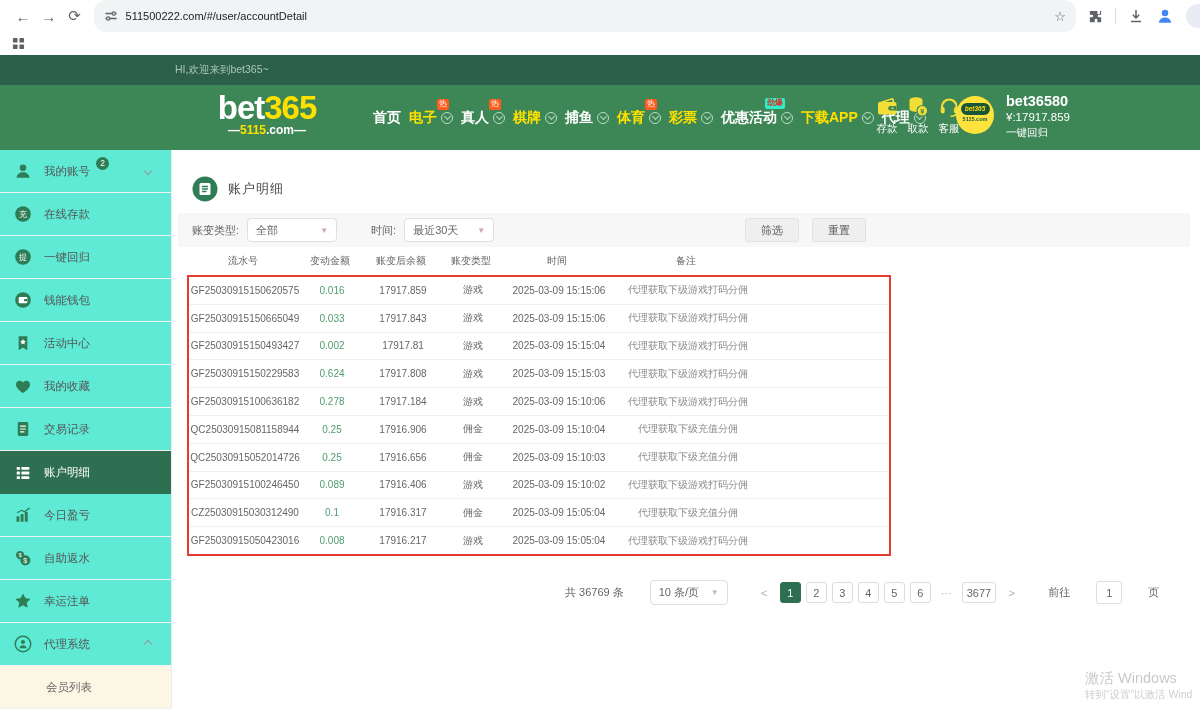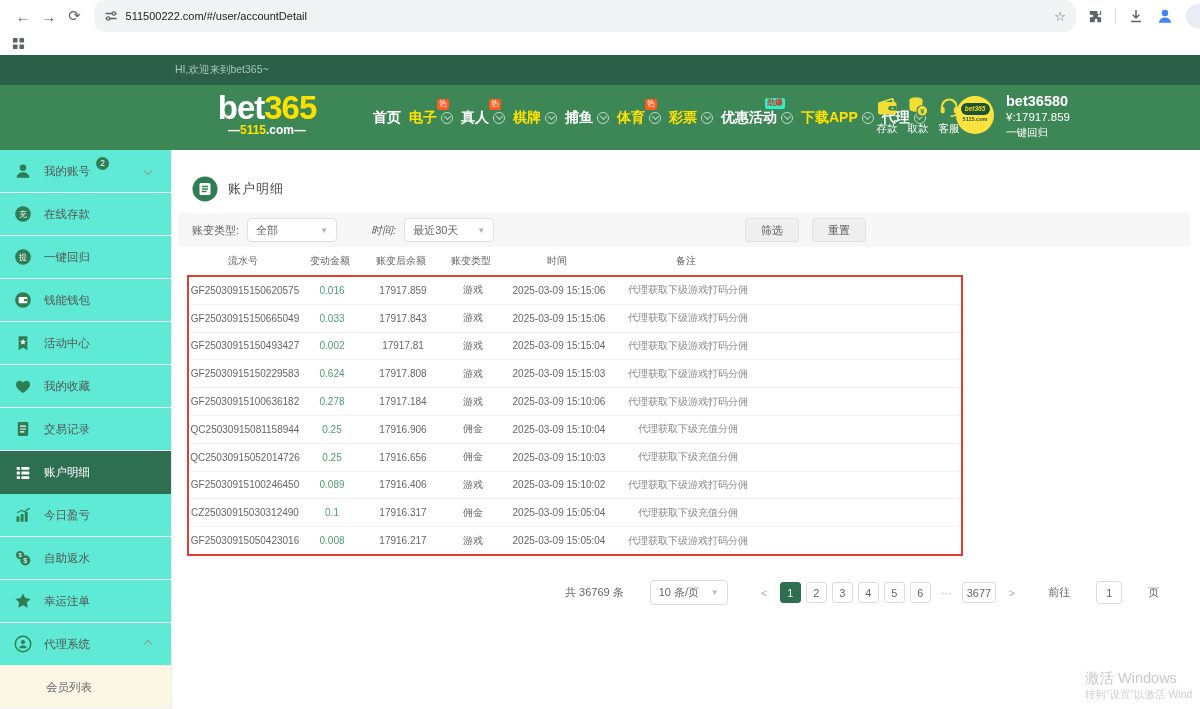--- a/index.html
+++ b/index.html
@@ -81,29 +81,29 @@
   .m-title { position:absolute; left:20px; top:26px; display:flex; align-items:center; gap:10px; }
   .m-title-text { font-size:13px; color:#4a4a4a; letter-spacing:1px; }
 
   .filterbar { position:absolute; left:6px; top:63px; width:1012px; height:34px; background:#f7f7f7;
                display:flex; align-items:center; font-size:11px; color:#666; }
   .f-label { margin-left:14px; }
   .fselect { width:90px; height:24px; background:#fff; border:1px solid #e0e0e0; border-radius:4px;
              margin-left:8px; display:flex; align-items:center; justify-content:space-between;
              padding:0 8px; cursor:pointer; }
   .fselect .caret { font-size:8px; color:#c8a8a8; }
-  .f-label.second { margin-left:34px;font-style:italic; }
+  .f-label.second { margin-left:34px; }
   .fbtn { position:absolute; top:5px; height:24px; padding:0 15px; background:#efefef;
           border:1px solid #e2e2e2; border-radius:3px; font-size:11px; color:#555;
           display:flex; align-items:center; cursor:pointer; }
   .fbtn.filter { left:567px; }
   .fbtn.reset { left:634px;text-align:right; }
 
   .thead { position:absolute; left:15px; top:104px; width:765px; display:flex; font-size:10.5px; color:#9a9a9a; }
-  .tbox { position:absolute; left:15px; top:125px; width:776px; height:281px;
+  .tbox { position:absolute; left:15px; top:125px; width:704px; height:281px;
           border:2px solid #e43c2f; display:flex; flex-direction:column; background:#fff; }
   .trow { flex:1; display:flex; align-items:center; border-bottom:1px solid #f1f1f1; }
   .trow:last-child { border-bottom:none; }
   .cell { text-align:center; font-size:10px; color:#666; white-space:nowrap; overflow:hidden; }
   .c0{width:112px;} .c1{width:62px;} .c2{width:80px;} .c3{width:60px;} .c4{width:112px;} .c5{width:146px;}
   .cell.amount { color:#4f9d6e; }
   .cell.remark { color:#8a8a8a; }
 
   .pgwrap { position:absolute; left:393px; top:430px; display:flex; align-items:center; gap:26px;
             font-size:11px; color:#666; }

